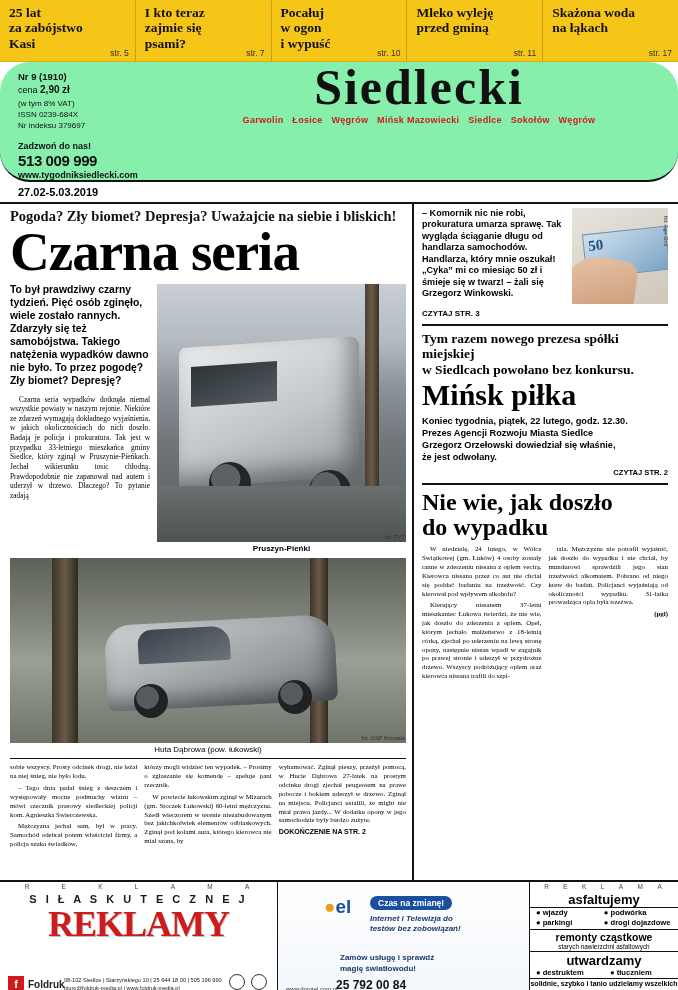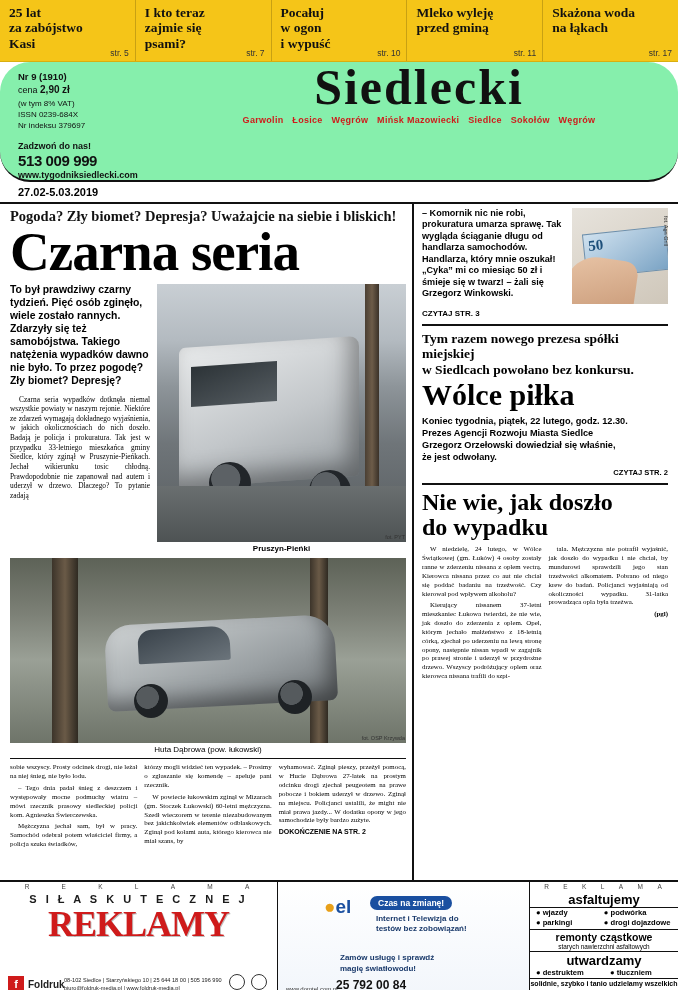--- a/index.html
+++ b/index.html
@@ -392,24 +392,25 @@
   }
   .domtel-logo .dot { color: #e8a01a; }
   .ad-mid-banner {
     position: absolute; left: 92px; top: 14px;
     background: #1a4fa0; color: #fff;
     font-family: "Liberation Sans", sans-serif;
     font-weight: bold; font-size: 8.5px;
     padding: 2px 8px; border-radius: 9px;
   }
   .ad-mid-l1 {
-    position: absolute; left: 98px; top: 32px;
+    position: absolute; left: 92px; top: 32px;
     font-family: "Liberation Sans", sans-serif;
     font-weight: bold; font-size: 8px; color: #1a3a6b;
     line-height: 1.3;
+    font-style: italic;
   }
   .ad-mid-l2 {
     position: absolute; left: 62px; bottom: 24px;
     font-family: "Liberation Sans", sans-serif;
     font-weight: bold; font-size: 8px; color: #1a3a6b;
     line-height: 1.3;
   }
   .ad-mid-phone {
     position: absolute; left: 58px; bottom: 6px;
     font-family: "Liberation Sans", sans-serif;
@@ -673,21 +674,21 @@
         </div>
         <div class="money-credit">fot. Agn Grill</div>
       </div>
     </div>
     <div class="read-more">CZYTAJ STR. 3</div>
 
     <div class="rule-thick"></div>
 
     <div class="r-kicker" style="white-space:pre-line">Tym razem nowego prezesa spółki miejskiej
 w Siedlcach powołano bez konkursu.</div>
-    <div class="r-head2">Wólce piłka</div>
+    <div class="r-head2">Mińsk piłka</div>
     <div class="r-sub" style="white-space:pre-line">Koniec tygodnia, piątek, 22 lutego, godz. 12.30.
 Prezes Agencji Rozwoju Miasta Siedlce
 Grzegorz Orzełowski dowiedział się właśnie,
 że jest odwołany.</div>
     <div class="r-read-right">CZYTAJ STR. 2</div>
 
     <div class="rule-thick"></div>
 
     <div class="r-head3" style="white-space:pre-line">Nie wie, jak doszło
 do wypadku</div>

